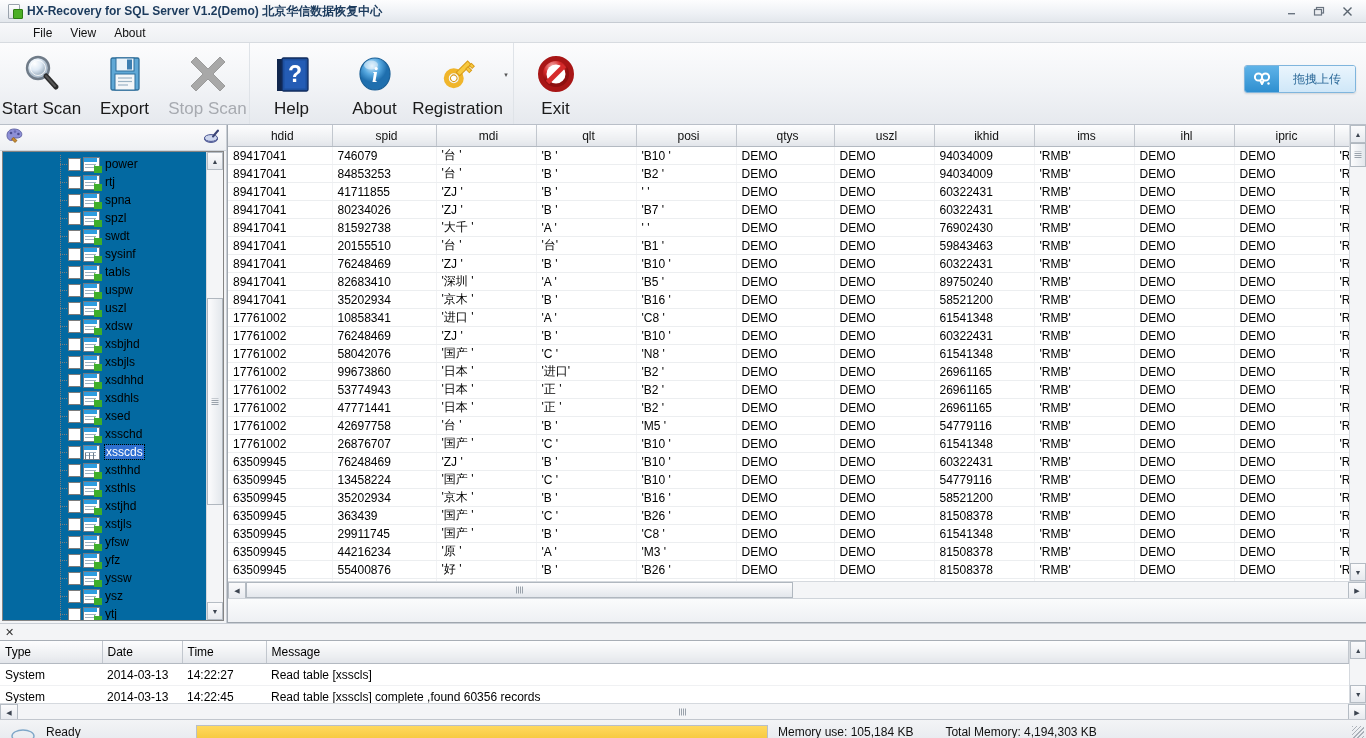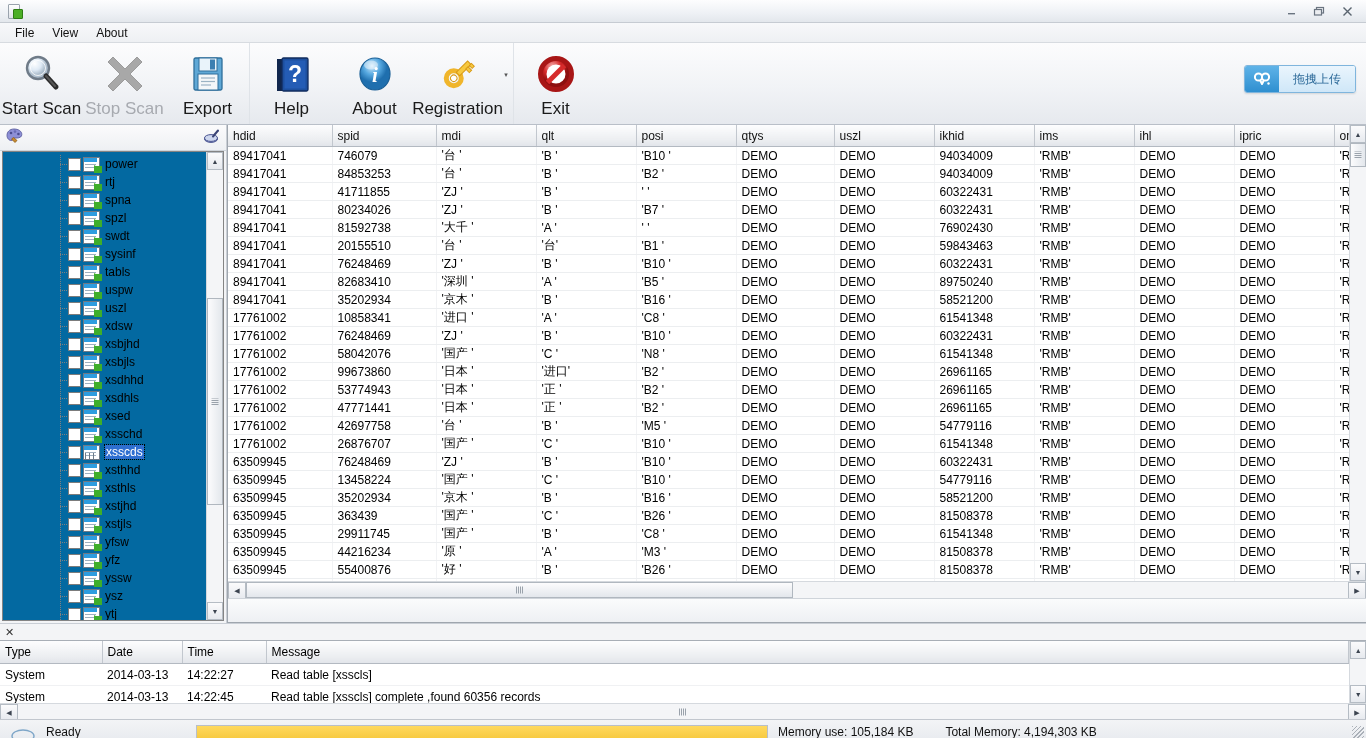--- a/index.html
+++ b/index.html
@@ -23,21 +23,21 @@
   .tb-icon .ar{position:absolute;left:6px;top:6px;width:8px;height:8px;
     background:#4caf26;border:1px solid #2e7d14;border-radius:1px;}
   .tb-title{font-weight:bold;font-size:12px;color:#1b3a5c;white-space:nowrap;}
   .tb-spacer{flex:1;}
   .winbtns{display:flex;align-items:center;gap:2px;padding-right:4px;}
   .winbtn{width:26px;height:18px;display:flex;align-items:center;justify-content:center;
     color:#6a7480;font-size:13px;line-height:1;}
   .winbtn.close{color:#5a646f;}
 
   
-  .menubar{height:19px;display:flex;align-items:center;padding-left:6px;
+  .menubar{height:19px;display:flex;align-items:center;padding-left:24px;
     background:linear-gradient(#f7f8fa,#eef0f3);border-bottom:1px solid #d7dbe0;}
   .menu-item{padding:2px 9px;font-size:12px;color:#111;}
 
   
   .toolbar{height:81px;display:flex;align-items:stretch;position:relative;
     background:linear-gradient(#fcfcfd,#f1f3f6 55%,#e6e9ee);
     border-bottom:1px solid #b9bfc8;}
   .tgroup{display:flex;align-items:stretch;border-right:1px solid #dfe3e8;}
   .tgroup.nosep{border-right:none;}
   .tbtn{width:83px;display:flex;flex-direction:column;align-items:center;
@@ -101,21 +101,21 @@
   .sb-grip{position:absolute;left:50%;top:50%;transform:translate(-50%,-50%);
     width:7px;height:7px;
     background:repeating-linear-gradient(#9aa2ab 0 1px,transparent 1px 2px);}
 
   
   .grid-wrap{flex:1;display:flex;flex-direction:column;background:#fff;
     border:1px solid #9fa6ae;border-top:none;border-right:none;overflow:hidden;}
   .grid-scroll{flex:1;display:flex;overflow:hidden;}
   .grid-inner{flex:1;overflow:hidden;display:flex;flex-direction:column;}
   table.grid{border-collapse:collapse;table-layout:fixed;width:1150px;}
-  table.grid th{height:21px;font-weight:normal;font-size:12px;text-align:left;
+  table.grid th{height:21px;font-weight:normal;font-size:12px;text-align:center;
     padding:0 0 0 5px;background:linear-gradient(#fdfdfe,#eceef1 70%,#e2e5ea);
     border-right:1px solid #c2c7ce;border-bottom:1px solid #b3b9c1;color:#111;}
   table.grid td{height:17px;font-size:12px;padding:0 0 0 5px;
     border-bottom:1px solid #eceef0;border-right:1px solid #f2f3f5;
     white-space:nowrap;overflow:hidden;color:#000;}
   .hsb{height:16px;display:flex;background:#f0f0f0;border-top:1px solid #d5d9de;}
   .hsb .sb-btn{width:16px;height:16px;}
   .hsb-track{flex:1;position:relative;background:#f4f5f7;}
   .hsb-thumb{position:absolute;top:0;bottom:0;background:linear-gradient(#fcfcfd,#e3e7ec);
     border:1px solid #b0b7bf;}
@@ -154,20 +154,21 @@
 </head>
 <body>
 
 <div class="app">
 
   <div class="titlebar">
     <div class="tb-icon">
       <div class="pg"></div>
         <div class="ar"></div>
     </div>
+    <div class="tb-title">HX-Recovery for SQL Server V1.2(Demo) 北京华信数据恢复中心</div>
     <div class="tb-spacer"></div>
     <div class="winbtns">
       <div class="winbtn">
         <svg width="11" height="11" viewBox="0 0 11 11">
             <rect x="2" y="7" width="7" height="1.4" fill="#6a7480"></rect>
           </svg>
       </div>
       <div class="winbtn">
         <svg width="13" height="11" viewBox="0 0 13 11">
           <rect x="3.5" y="1.5" width="7" height="5.5" fill="none" stroke="#6a7480" stroke-width="1.2"></rect>
@@ -204,46 +205,46 @@
               </defs>
             <circle cx="17" cy="15" r="11" fill="url(#mg)" stroke="#6f7b88" stroke-width="2.4"></circle>
             <circle cx="17" cy="15" r="7.5" fill="none" stroke="#ffffff" stroke-width="1" opacity=".8"></circle>
             <path d="M25 23 L35 34" stroke="#2b2b2b" stroke-width="5" stroke-linecap="round"></path>
             <path d="M25 23 L34 33" stroke="#555" stroke-width="2" stroke-linecap="round"></path>
           </svg>
         </div>
         <div class="lbl">Start Scan</div>
       </div>
 
-      <div class="tbtn disabled">
-        <div class="ico">
-          <svg width="42" height="42" viewBox="0 0 42 42">
-            <g fill="#a8a8a8" stroke="#9b9b9b" stroke-width="1">
-              <path d="M9 4 L21 16 L33 4 L38 9 L26 21 L38 33 L33 38 L21 26 L9 38 L4 33 L16 21 L4 9 Z"></path>
-            </g>
-          </svg>
-        </div>
-        <div class="lbl">Stop Scan</div>
-      </div>
-
       <div class="tbtn">
         <div class="ico">
           <svg width="42" height="42" viewBox="0 0 42 42">
             <rect x="7" y="5" width="28" height="32" rx="1.5" fill="#5fa8d6" stroke="#2f6f9b" stroke-width="1.3"></rect>
             <rect x="12" y="5" width="18" height="13" fill="#e9f3fa" stroke="#2f6f9b" stroke-width="1"></rect>
             <rect x="23" y="6.5" width="5" height="10" fill="#3c7fb1"></rect>
             <rect x="11" y="21" width="20" height="16" fill="#f4f7f9" stroke="#2f6f9b" stroke-width="1"></rect>
             <g stroke="#9bb3c4" stroke-width="1.2">
               <path d="M14 25 H28"></path>
                 <path d="M14 28.5 H28"></path>
                 <path d="M14 32 H24"></path>
             </g>
           </svg>
         </div>
         <div class="lbl">Export</div>
+      </div>
+
+      <div class="tbtn disabled">
+        <div class="ico">
+          <svg width="42" height="42" viewBox="0 0 42 42">
+            <g fill="#a8a8a8" stroke="#9b9b9b" stroke-width="1">
+              <path d="M9 4 L21 16 L33 4 L38 9 L26 21 L38 33 L33 38 L21 26 L9 38 L4 33 L16 21 L4 9 Z"></path>
+            </g>
+          </svg>
+        </div>
+        <div class="lbl">Stop Scan</div>
       </div>
     </div>
 
     <div class="tgroup">
 
       <div class="tbtn">
         <div class="ico">
           <svg width="42" height="42" viewBox="0 0 42 42">
             <path d="M6 6 h7 v32 h-7 z" fill="#10264d"></path>
             <rect x="11" y="5" width="26" height="33" rx="1.5" fill="#1d4f9e" stroke="#112c5e" stroke-width="1.3"></rect>

